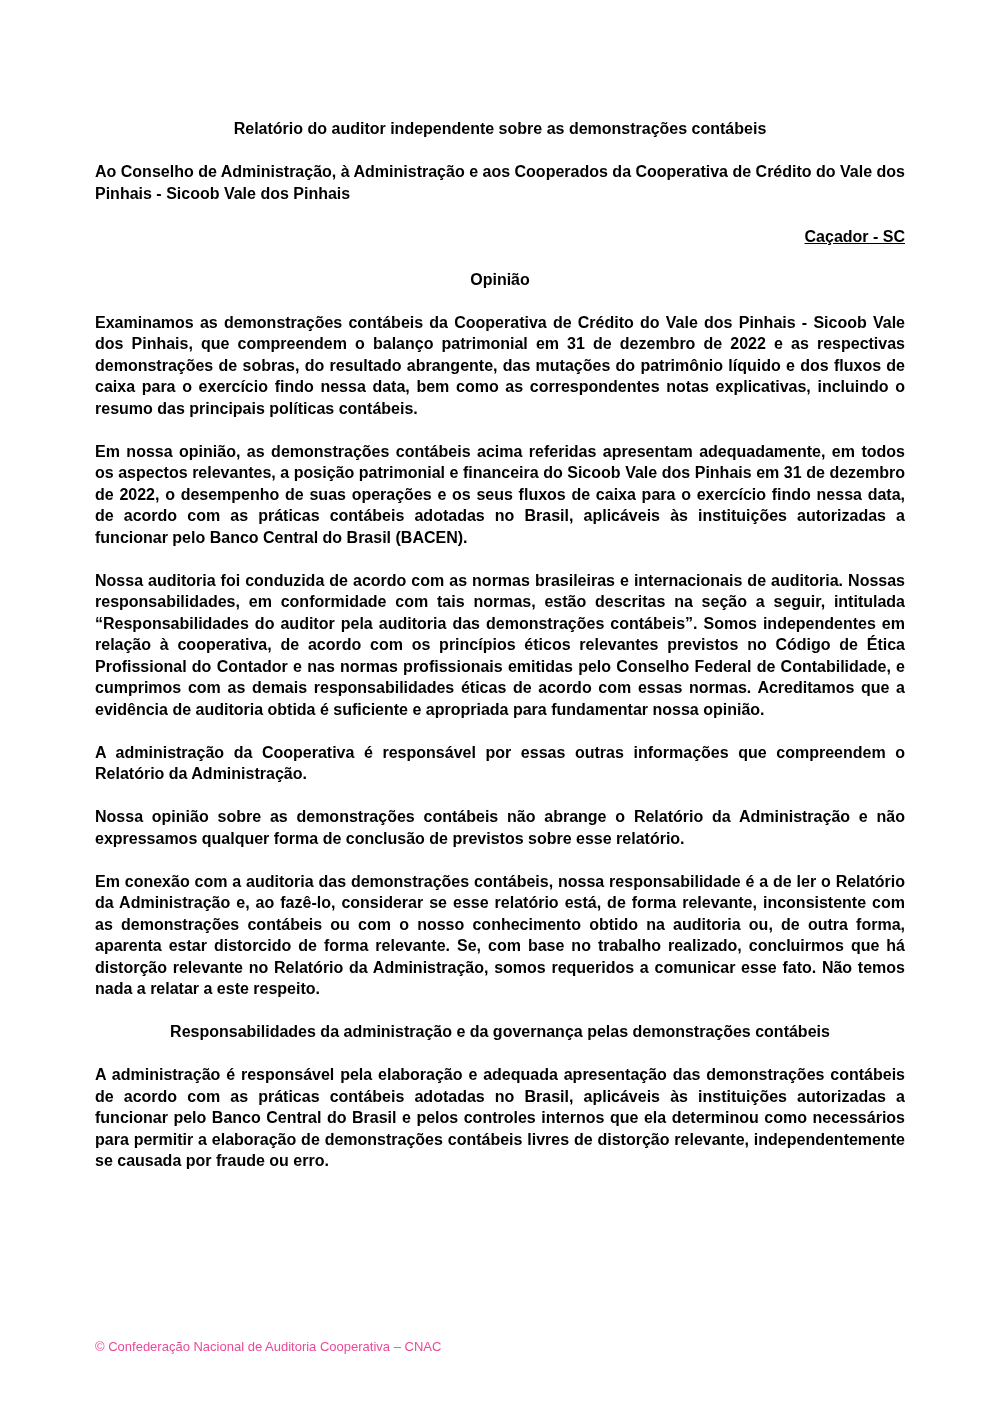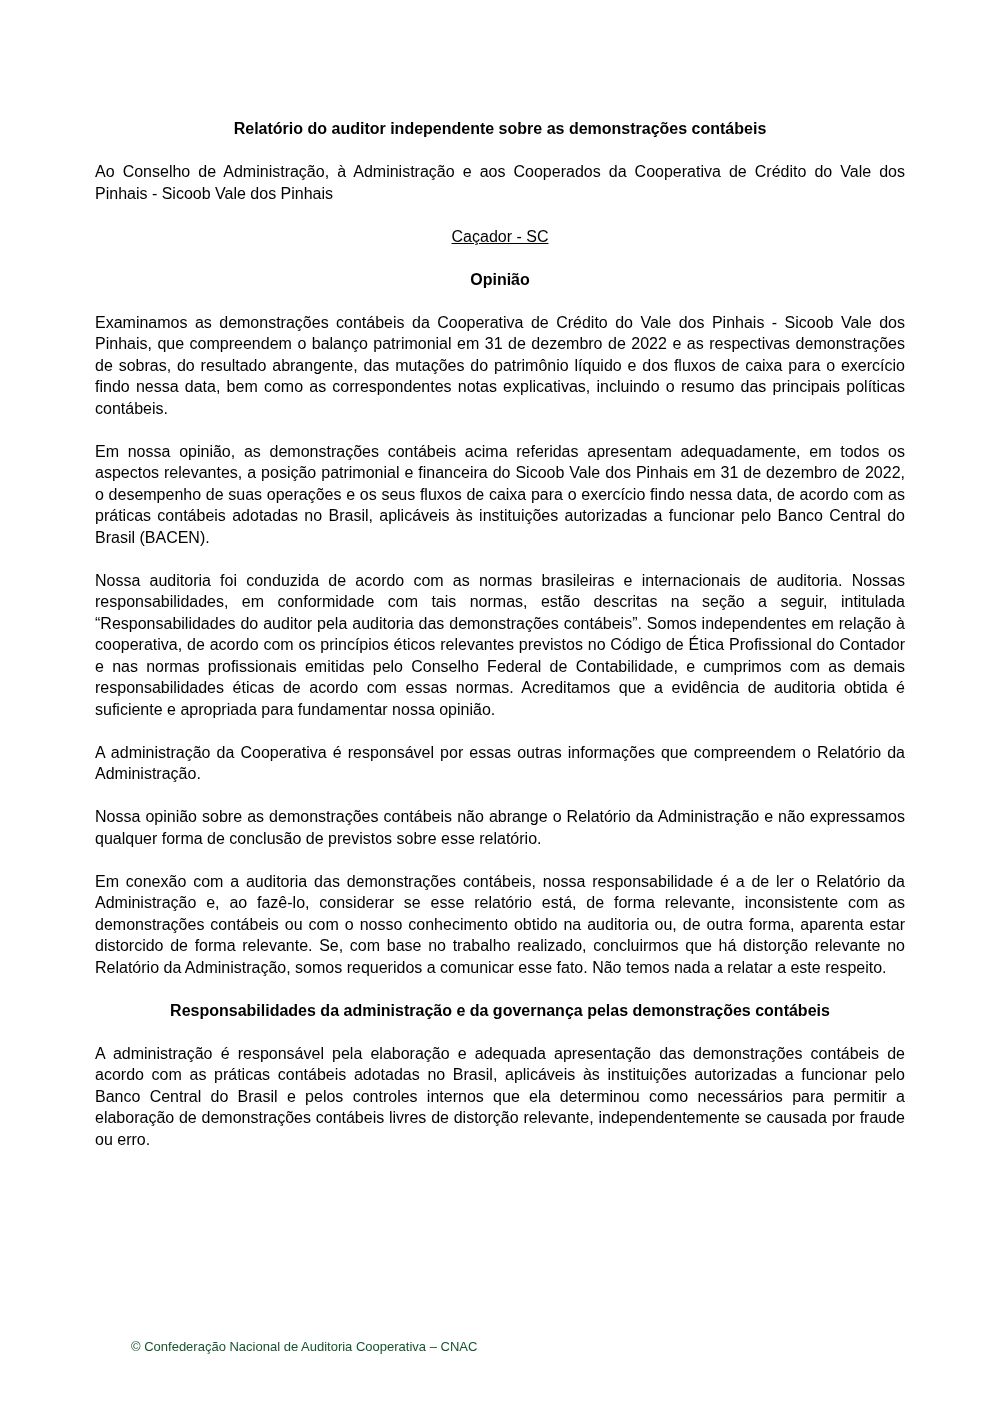--- a/index.html
+++ b/index.html
@@ -30,33 +30,33 @@
     line-height: 21.5px;
     font-weight: bold;
     text-align: center;
     margin-bottom: 21.5px;
   }
   .para {
     font-size: 16px;
     line-height: 21.5px;
     text-align: justify;
     margin-bottom: 21.5px;
+    font-weight: bold;
   }
   .location {
     text-decoration: underline;
-    text-align: center;
+    text-align: right;
   }
   .footer {
     position: absolute;
     left: 95px;
     top: 1339px;
     font-size: 13px;
     line-height: 16px;
-    color: #14532d;
-    margin-left: 36px;
+    color: #ec4899;
   }
 </style>
 </head>
 <body>
 
 <div class="page">
 
   <h1 class="title">Relatório do auditor independente sobre as demonstrações contábeis</h1>
 
   <p class="para">Ao Conselho de Administração, à Administração e aos Cooperados da Cooperativa de Crédito do Vale dos Pinhais - Sicoob Vale dos Pinhais</p>

